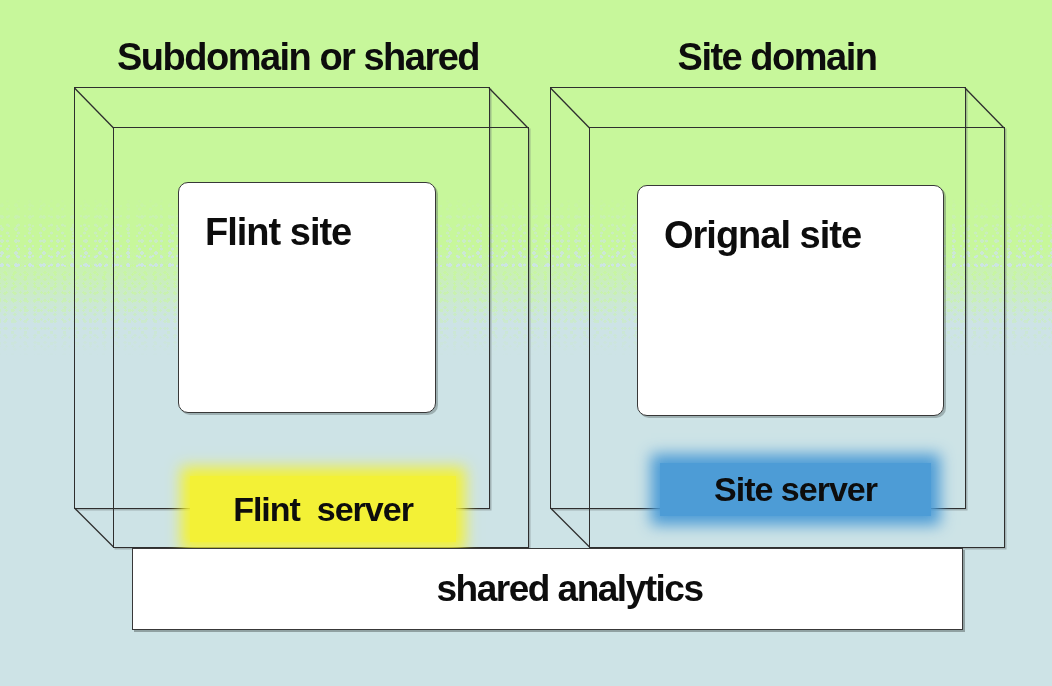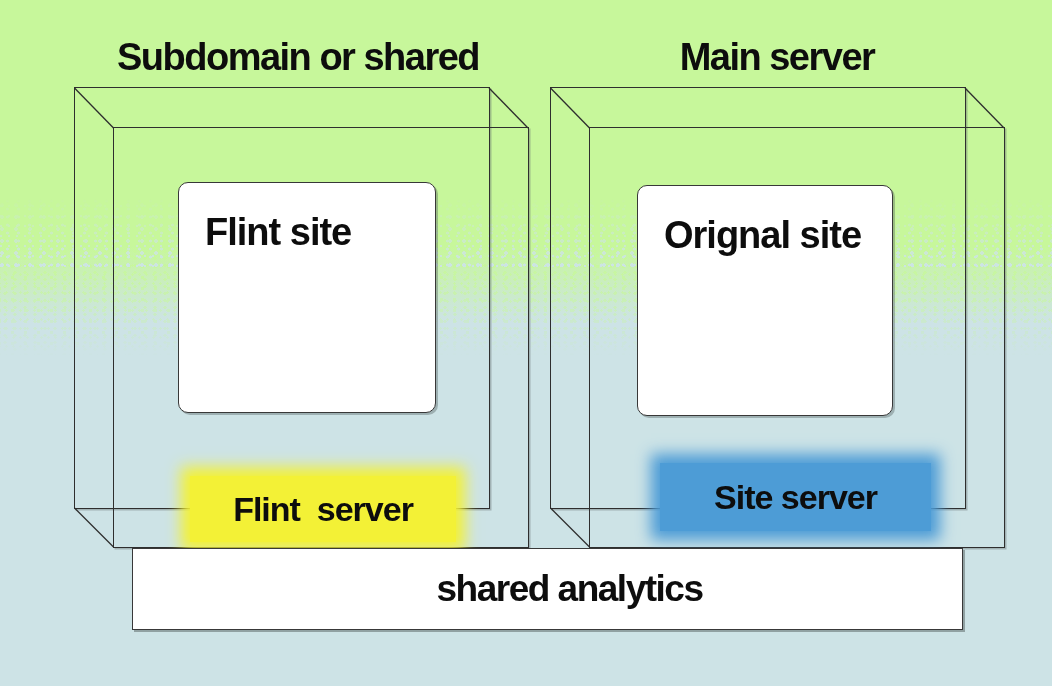--- a/index.html
+++ b/index.html
@@ -90,21 +90,21 @@
   .site-card {
     position: absolute;
     box-sizing: border-box;
     background: var(--card-bg);
     border: 1.5px solid #383838;
     border-radius: 10px;
     box-shadow: 2px 2px 0 rgba(70,80,80,.35);
     padding: 28px 0 6px 26px;
   }
   .card-left  { left: 178px; top: 182px; width: 258px; height: 231px; }
-  .card-right { left: 637px; top: 185px; width: 256px; height: 231px; }
+  .card-right { left: 637px; top: 185px; width: 307px; height: 231px; }
   .card-label {
     font-size: 38px;
     font-weight: bold;
     letter-spacing: -1px;
     white-space: pre;
   }
   
   .server-highlight {
     position: absolute;
     display: flex;
@@ -114,21 +114,21 @@
     font-weight: bold;
     letter-spacing: -1px;
     white-space: pre;
   }
   .hl-yellow {
     left: 190px; top: 476px; width: 266px; height: 66px;
     background: var(--highlight-yellow);
     box-shadow: 0 0 14px 9px var(--highlight-yellow);
   }
   .hl-blue {
-    left: 660px; top: 463px; width: 271px; height: 68px;
+    left: 660px; top: 463px; width: 271px; height: 53px;
     background: var(--highlight-blue);
     box-shadow: 0 0 14px 9px var(--highlight-blue);
   }
   
   .analytics-box {
     position: absolute;
     left: 132px; top: 548px; width: 831px; height: 82px;
     box-sizing: border-box;
     background: var(--card-bg);
     border: 1.5px solid #383838;
@@ -148,21 +148,21 @@
 </head>
 <body>
 
 <div class="canvas">
 
   <div class="bg-gradient"></div>
   <div class="speckle speckle-green"></div>
   <div class="speckle speckle-blue"></div>
 
   <div class="group-title title-left">Subdomain or shared</div>
-  <div class="group-title title-right">Main server</div>
+  <div class="group-title title-right">Site domain</div>
 
   <div class="rect back-left"></div>
   <div class="rect front-left"></div>
   <div class="rect back-right"></div>
   <div class="rect front-right"></div>
 
   <svg class="edges" width="1052" height="686" viewBox="0 0 1052 686">
     <g stroke="#2e2e2e" stroke-width="1.3">
       <line x1="74.5" y1="88" x2="113.5" y2="128"></line>
       <line x1="489" y1="88" x2="528" y2="128"></line>

